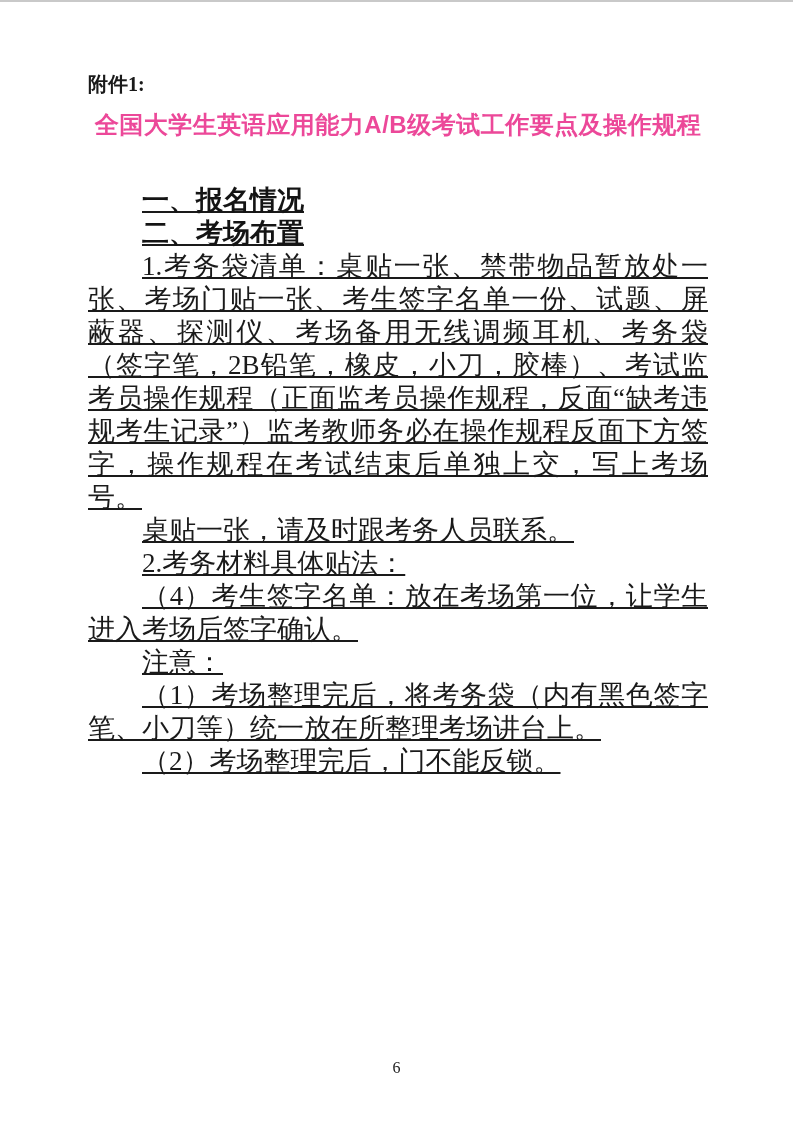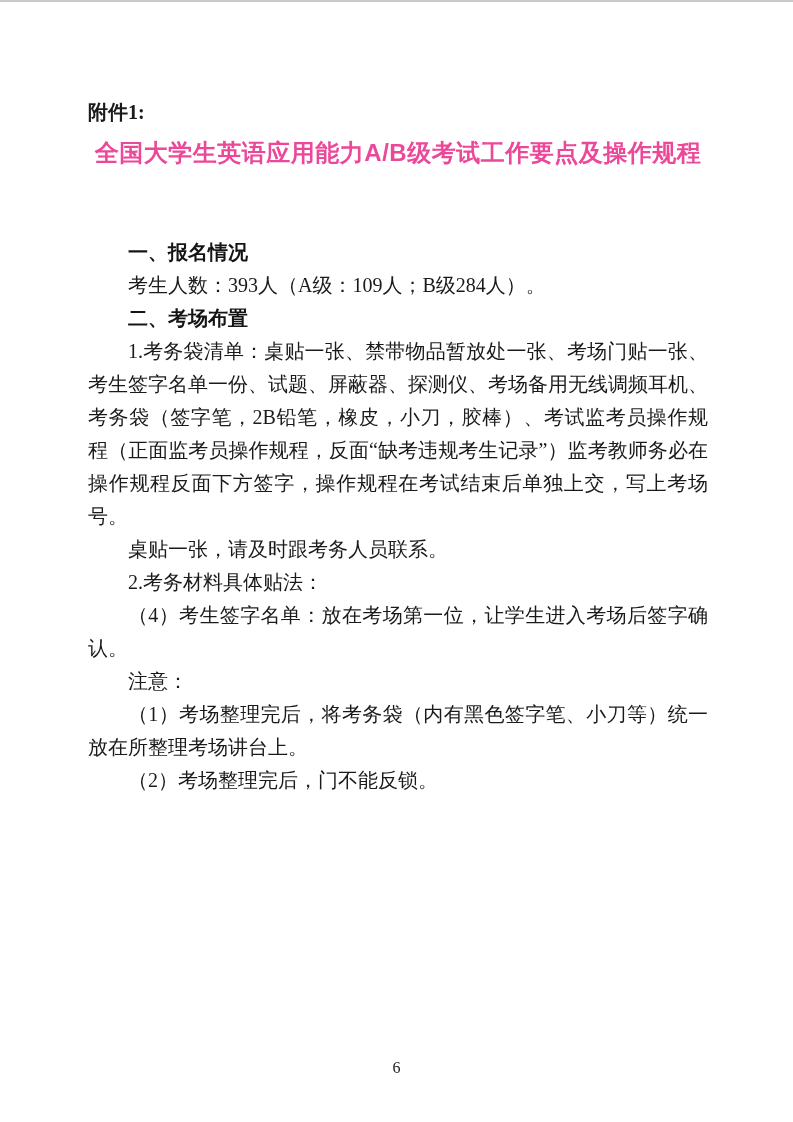--- a/index.html
+++ b/index.html
@@ -19,45 +19,46 @@
   }
   .scan-edge {
     position: absolute;
     top: 0;
     left: 0;
     width: 100%;
     height: 2px;
     background: #c9c9c9;
   }
   .margins {
-    padding: 98px 85px 0 88px;
+    padding: 70px 85px 0 88px;
     box-sizing: border-box;
   }
   .attach {
     font-size: 20px;
     font-weight: bold;
     line-height: 28px;
     font-family: "Liberation Serif", "DejaVu Serif", serif;
   }
   .doc-title {
     margin: 10px 0 0 0;
     font-size: 24px;
     font-weight: bold;
     line-height: 34px;
     text-align: center;
     letter-spacing: 0.5px;
     color: #ec4899;
     font-family: "Liberation Sans", "DejaVu Sans", sans-serif;
   }
   .content {
-    margin-top: 66px;
+    margin-top: 42px;
     width: 620px;
-    font-size: 20px;
+    font-size: 27px;
     line-height: 33px;
     text-align: justify;
+    text-decoration: underline;
   }
   .content p {
     margin: 0;
     padding: 0;
     text-indent: 2em;
   }
   .content p.heading {
     font-weight: bold;
     text-align: left;
     color: #141414;
@@ -76,21 +77,20 @@
 </head>
 <body>
 
 <div class="page">
   <div class="scan-edge"></div>
   <div class="margins">
     <div class="attach">附件1:</div>
     <h1 class="doc-title">全国大学生英语应用能力A/B级考试工作要点及操作规程</h1>
     <div class="content">
       <p class="heading">一、报名情况</p>
-      <p>考生人数：393人（A级：109人；B级284人）。</p>
       <p class="heading">二、考场布置</p>
       <p>1.考务袋清单：桌贴一张、禁带物品暂放处一张、考场门贴一张、考生签字名单一份、试题、屏蔽器、探测仪、考场备用无线调频耳机、考务袋（签字笔，2B铅笔，橡皮，小刀，胶棒）、考试监考员操作规程（正面监考员操作规程，反面“缺考违规考生记录”）监考教师务必在操作规程反面下方签字，操作规程在考试结束后单独上交，写上考场号。</p>
       <p>桌贴一张，请及时跟考务人员联系。</p>
       <p>2.考务材料具体贴法：</p>
       <p>（4）考生签字名单：放在考场第一位，让学生进入考场后签字确认。</p>
       <p>注意：</p>
       <p>（1）考场整理完后，将考务袋（内有黑色签字笔、小刀等）统一放在所整理考场讲台上。</p>
       <p>（2）考场整理完后，门不能反锁。</p>
     </div>
   </div>

